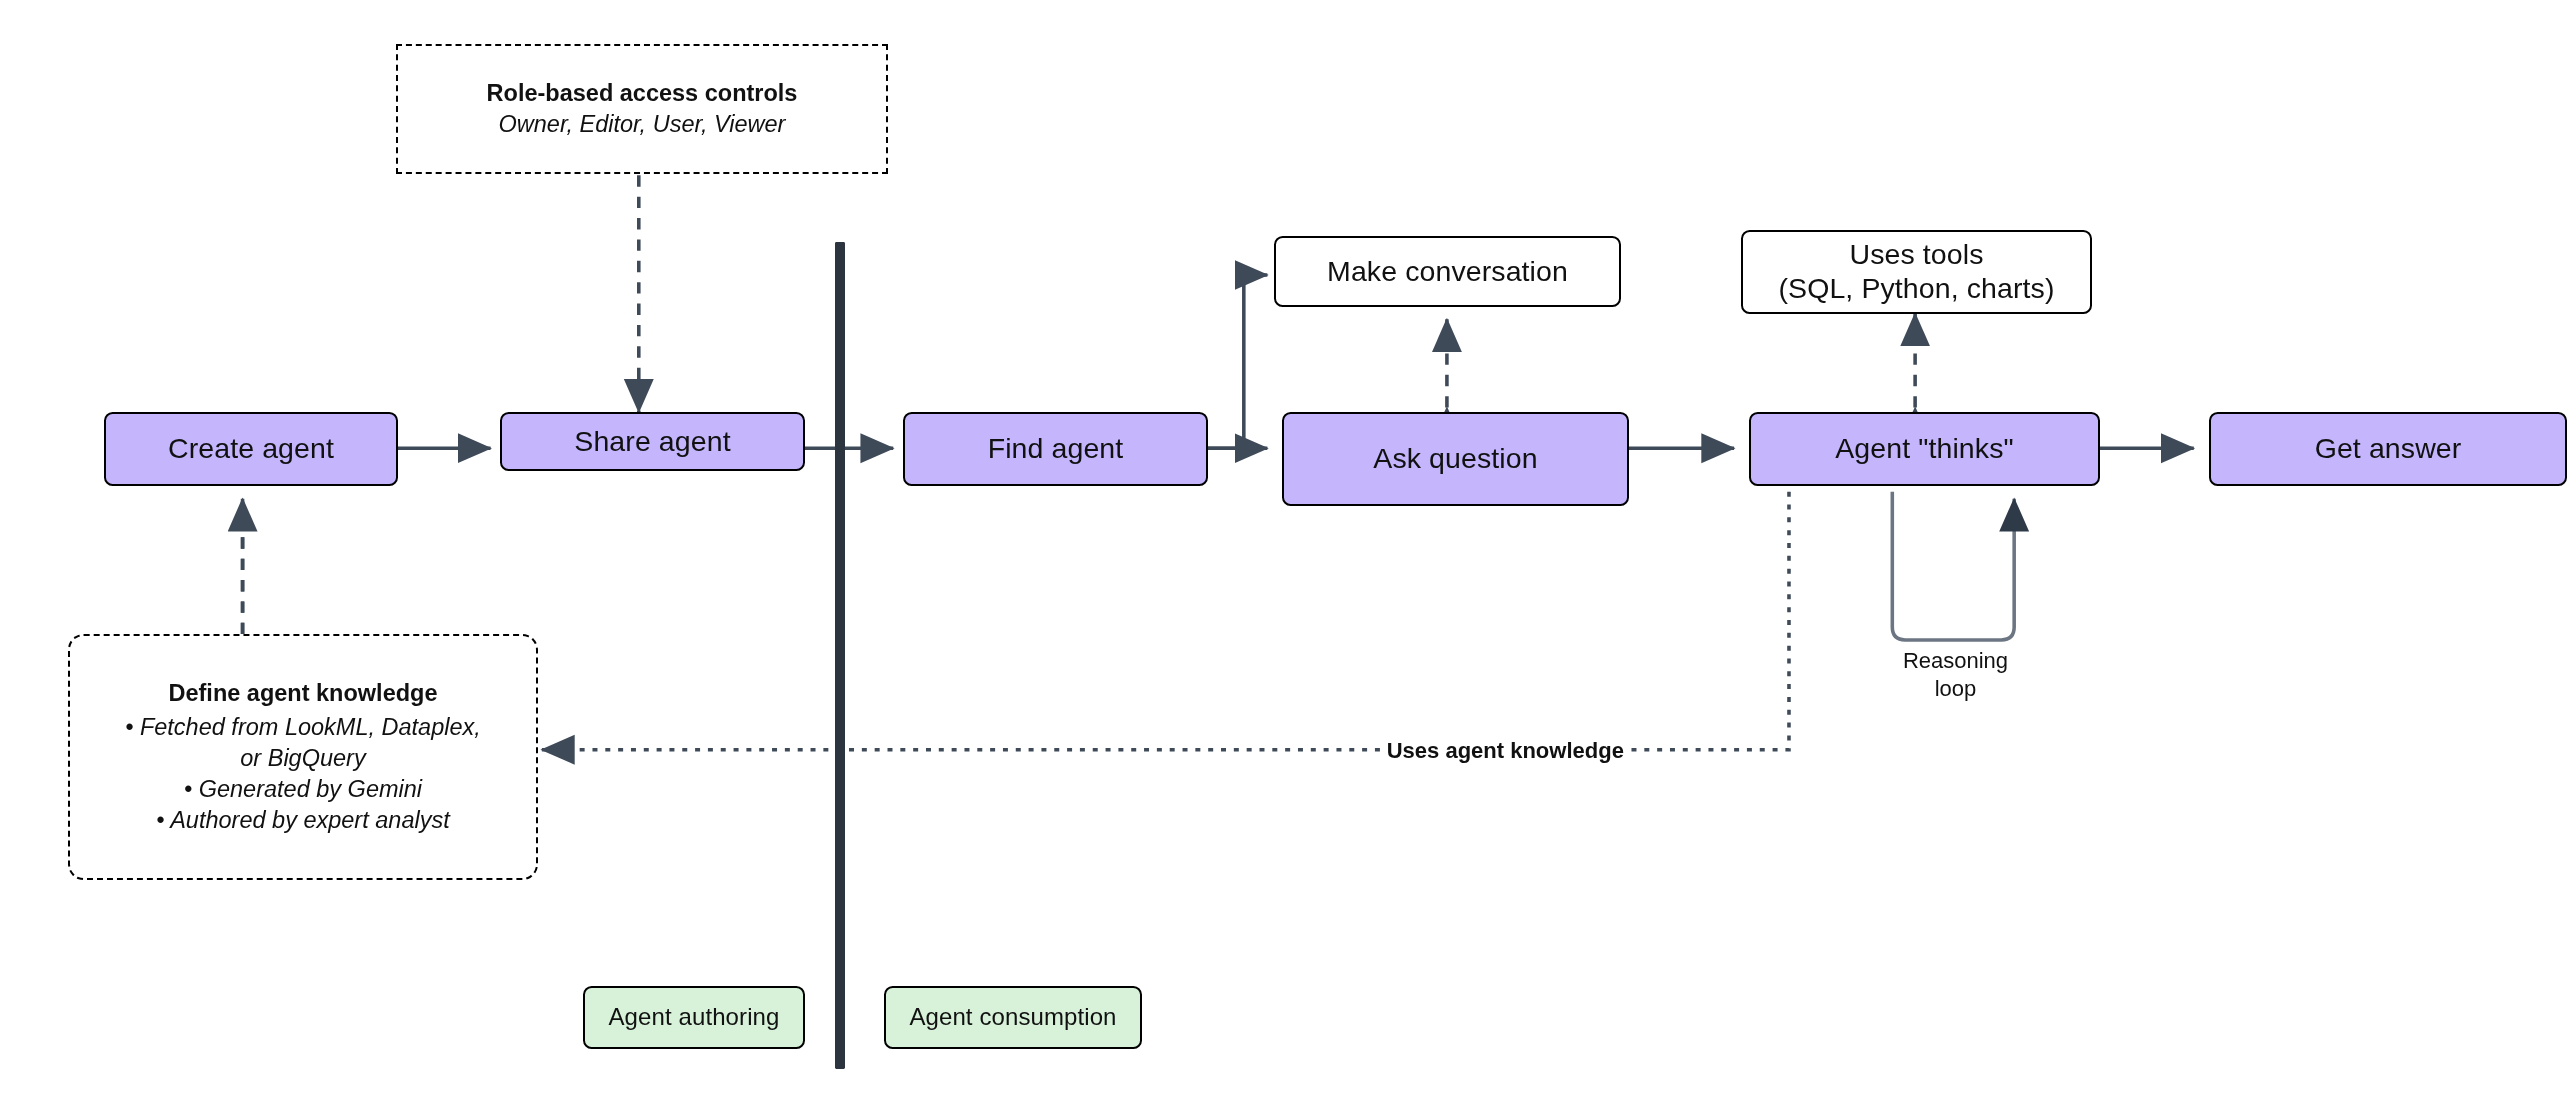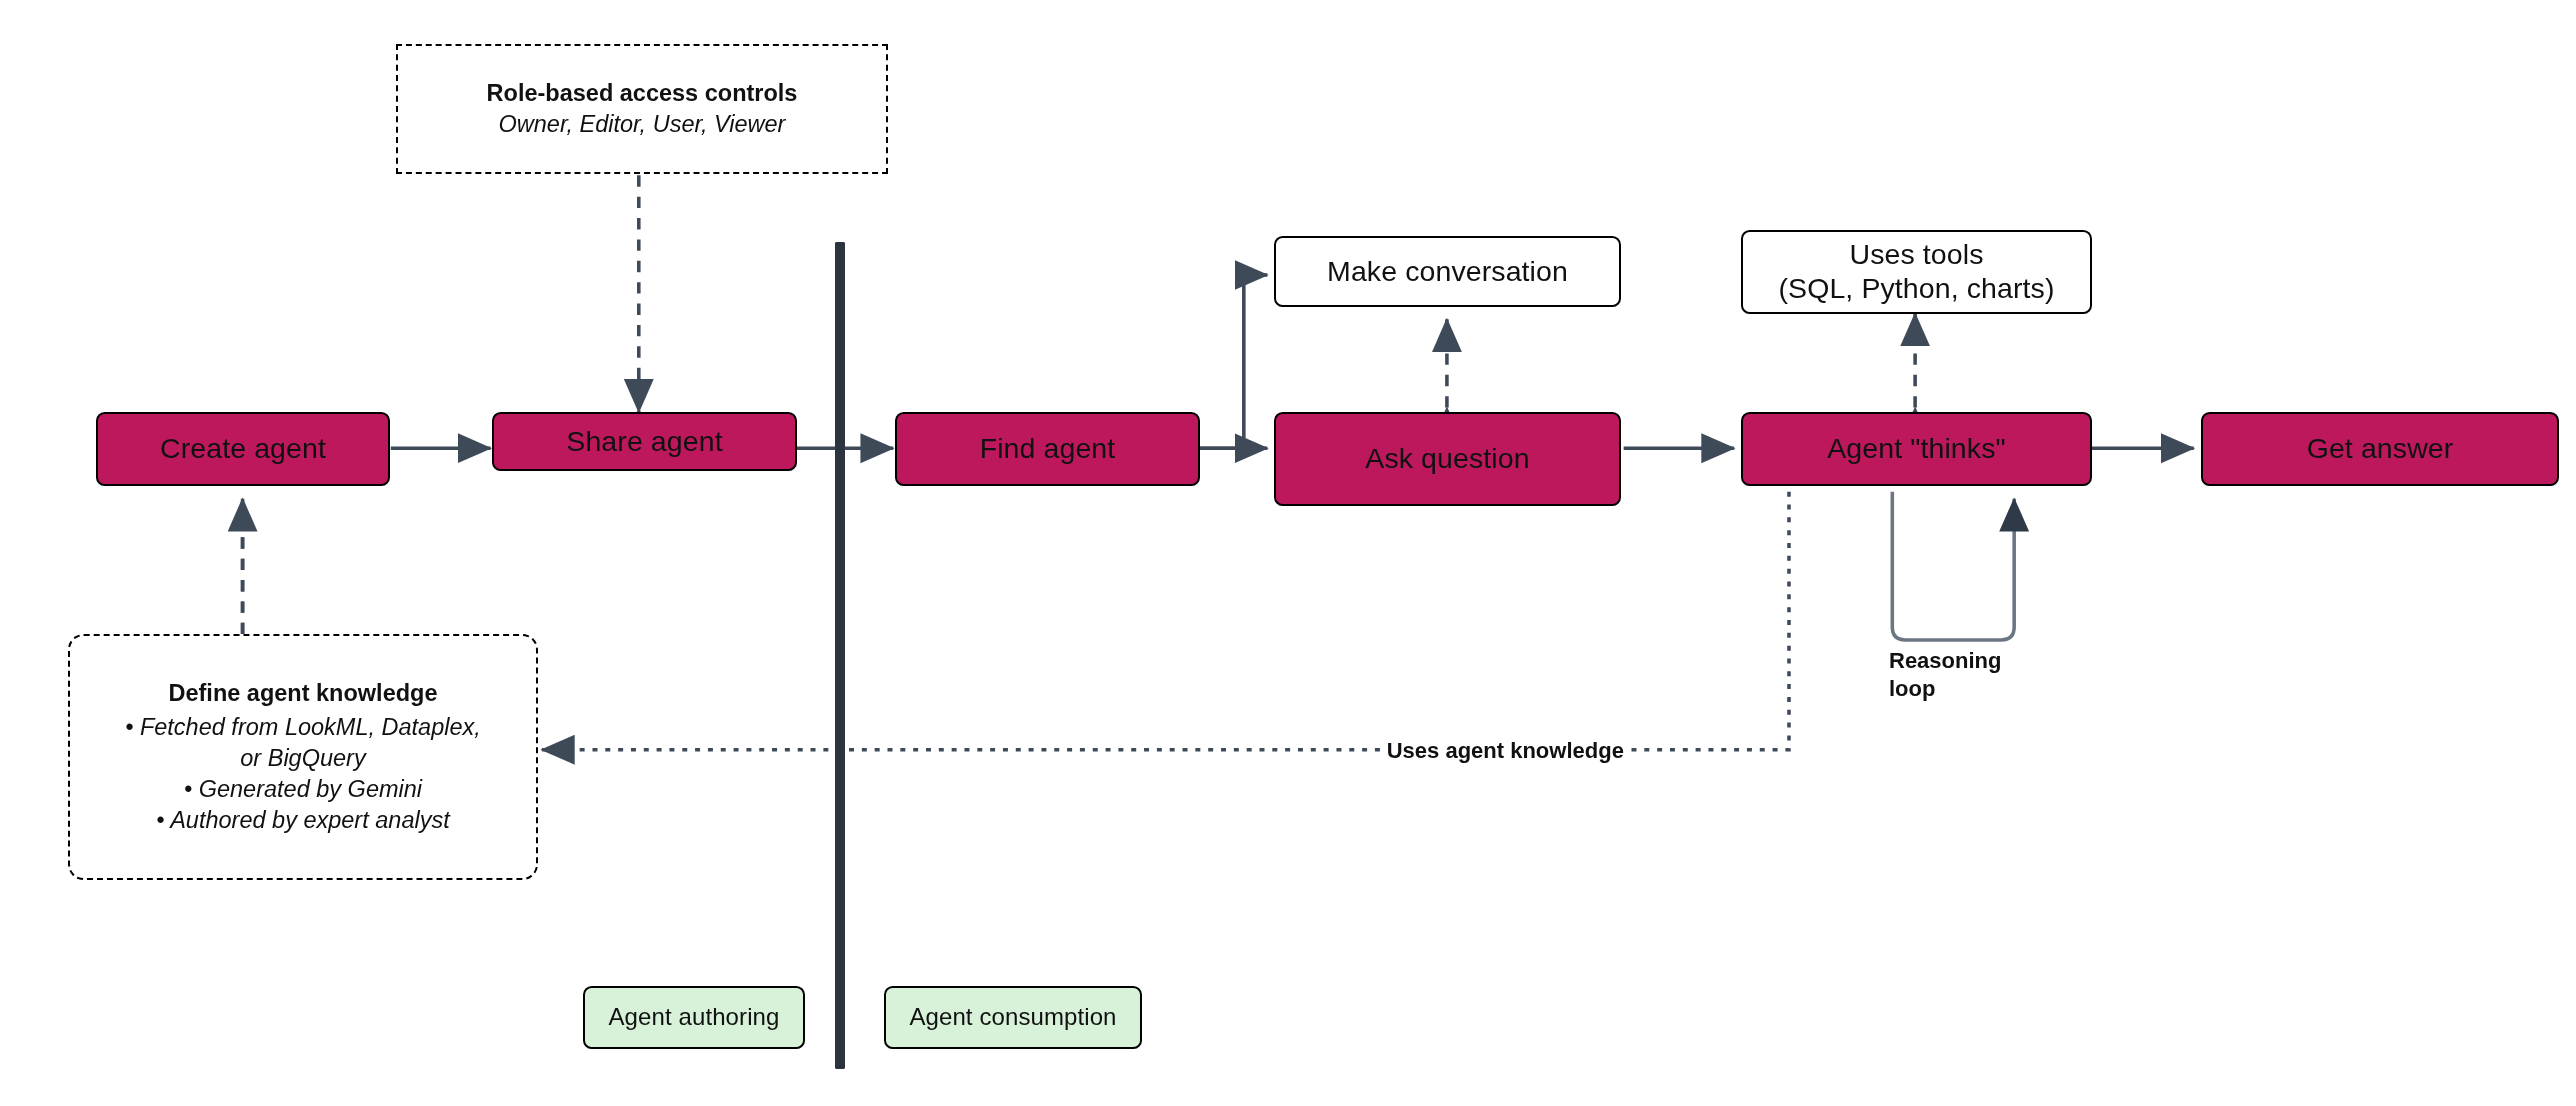--- a/index.html
+++ b/index.html
@@ -4,42 +4,42 @@
 <style>
   html,body{margin:0;padding:0;background:#ffffff;}
   body{width:2576px;height:1106px;overflow:hidden;
        font-family:"Liberation Sans","DejaVu Sans",sans-serif;}
   #stage{position:relative;width:2576px;height:1106px;background:#fff;}
   svg#wires{position:absolute;left:0;top:0;width:2576px;height:1106px;}
 
   .node{position:absolute;box-sizing:border-box;display:flex;
         align-items:center;justify-content:center;text-align:center;
         border:2.9px solid #000000;border-radius:8.6px;color:#111111;}
-  .node.blue{background:#be185d;}
+  .node.blue{background:#c4b5fd;margin-left:8px;}
   .node.white{background:#ffffff;}
   .node.green{background:#d7f2d9;}
   .node .lbl{font-size:28.5px;line-height:1.18;letter-spacing:0.1px;}
   .node.green .lbl{font-size:24px;}
   .node.tools .lbl{font-size:28.5px;}
 
   .notebox{position:absolute;box-sizing:border-box;background:#ffffff;
            border:2.1px dashed #000000;display:flex;flex-direction:column;
            align-items:center;justify-content:center;text-align:center;color:#111;}
   .notebox.rounded{border-radius:15.7px;}
   .note-title{font-size:23.5px;font-weight:bold;line-height:1.3;}
   .note-sub{font-size:23.5px;font-style:italic;line-height:1.32;}
   .note-list{font-size:23.5px;font-style:italic;line-height:1.32;margin-top:4.3px;}
 
   .divider{position:absolute;background:#2c3440;border-radius:1.4px;}
 
   .edge-label{position:absolute;background:#ffffff;color:#111111;
               font-size:22px;font-weight:bold;line-height:1.25;text-align:center;
               padding:0 5.7px;white-space:nowrap;}
-  .loop-label{position:absolute;color:#111111;font-size:22px;font-weight:bold;
-              line-height:1.25;white-space:nowrap;}
+  .loop-label{position:absolute;color:#111111;font-size:22px;font-weight:normal;
+              line-height:1.25;text-align:center;white-space:nowrap;}
 </style>
 </head>
 <body>
 
 <div id="stage">
 
   <svg id="wires" viewBox="0 0 3614 1552">
     <defs>
       <marker id="ah" markerWidth="12" markerHeight="12" refX="9.2" refY="4.2" orient="auto" markerUnits="strokeWidth">
         <path d="M0,0 L9.6,4.2 L0,8.4 z" fill="#3f4a59"></path>

